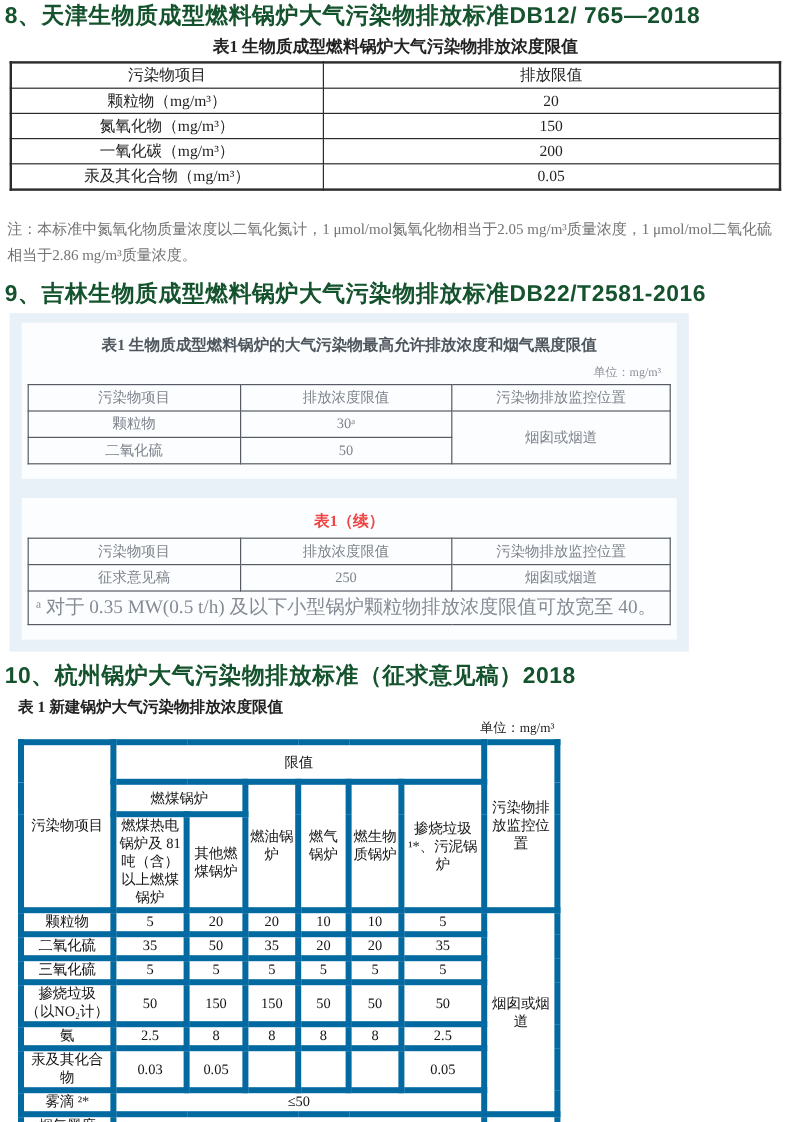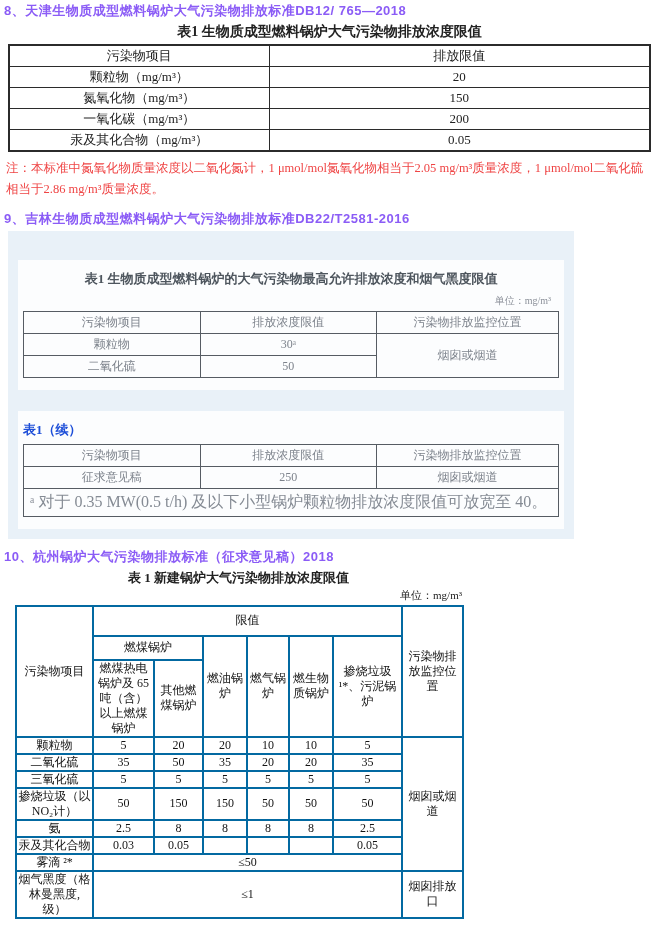--- a/index.html
+++ b/index.html
@@ -3,77 +3,77 @@
 <meta charset="utf-8">
 <style>
   html,body{margin:0;padding:0;}
   body{
     width:659px;height:935px;overflow:hidden;background:#ffffff;
     font-family:"Liberation Serif","DejaVu Serif",serif;
     color:#1d1d1d;
   }
   h2.red-heading{
     font-family:"Liberation Sans","DejaVu Sans",sans-serif;
-    font-size:13px;font-weight:bold;color:#8b5cf6;
+    font-size:19px;font-weight:bold;color:#14532d;
     margin:3px 0 4px 4px;letter-spacing:0.5px;line-height:1.2;
   }
   .tbl-title{
     font-size:14px;font-weight:bold;text-align:center;color:#222;
     margin:2px 0 3px 0;
   }
   
   table.tj{
     border-collapse:collapse;table-layout:fixed;
     width:643px;margin:0 0 0 8px;
     border:2px solid #2b2b2b;
   }
   table.tj td{
     border:1px solid #2b2b2b;text-align:center;vertical-align:middle;
     font-size:13px;height:20px;padding:0 2px;color:#222;
   }
   p.note{
-    font-size:12.5px;color:#ef4444;margin:6px 6px 10px 6px;line-height:1.75;
+    font-size:12.5px;color:#737373;margin:22px 6px 10px 6px;line-height:1.75;
   }
   
   .scan-wrap{
     margin:4px 0 10px 8px;width:546px;background:#e9f1f8;
     padding:8px 10px 10px 10px;
   }
-  .scan-card{background:#fcfdfe;padding:8px 5px 12px 5px;margin-top:21px;}
+  .scan-card{background:#fcfdfe;padding:8px 5px 12px 5px;}
   .scan-card.first{margin-bottom:16px;}
   .scan-title{
     font-size:13px;font-weight:bold;color:#4e565e;text-align:center;margin:2px 0 6px 0;
   }
   .scan-unit{
     font-size:10px;color:#8b9099;text-align:right;margin:0 8px 3px 0;
   }
   table.jl{
     border-collapse:collapse;table-layout:fixed;width:100%;
     border:1.5px solid #565c63;
   }
   table.jl td{
     border:1px solid #565c63;text-align:center;vertical-align:middle;
     font-size:12px;color:#7d838c;height:19px;padding:1px 2px;
   }
   table.jl td.two-line{white-space:pre-line;line-height:1.5;}
   table.jl td.fnote{
     text-align:left;font-size:16px;padding:3px 6px;height:16px;color:#858b94;
   }
   .scan-title2{
-    font-size:13px;font-weight:bold;color:#1d4ed8;text-align:left;margin:2px 0 5px 0;
+    font-size:13px;font-weight:bold;color:#ef4444;text-align:center;margin:2px 0 5px 0;
   }
   
-  .hz-title{font-size:13px;font-weight:bold;text-align:center;color:#222;width:447px;margin:2px 0 1px 15px;}
+  .hz-title{font-size:13px;font-weight:bold;text-align:left;color:#222;width:447px;margin:2px 0 1px 15px;}
   .hz-unit{font-size:11px;text-align:right;width:447px;margin:0 0 2px 15px;color:#222;}
   table.hz{
     border-collapse:collapse;table-layout:fixed;width:447px;margin-left:15px;
     border:2px solid #2b2b2b;
   }
   table.hz td{
-    border:2px solid #0369a1;text-align:center;vertical-align:middle;
+    border:5px solid #0369a1;text-align:center;vertical-align:middle;
     font-size:12px;color:#141414;padding:0 1px;line-height:1.25;
   }
   table.hz tr.hr1 td{height:28px;}
   table.hz tr.hr2 td{height:22px;}
   table.hz tr.hr3 td{height:66px;}
   table.hz tr.dr td{height:14px;}
   table.hz tr.dr2 td{height:28px;}
   table.hz tr.sep td{border-top:2px solid #2b2b2b;}
 </style>
 </head>
@@ -193,21 +193,21 @@
     <td rowspan="3">污染物排放监控位置</td>
   </tr>
   <tr class="hr2">
     <td colspan="2">燃煤锅炉</td>
     <td rowspan="2">燃油锅炉</td>
     <td rowspan="2">燃气锅炉</td>
     <td rowspan="2">燃生物质锅炉</td>
     <td rowspan="2">掺烧垃圾 ¹*、污泥锅炉</td>
   </tr>
   <tr class="hr3">
-    <td>燃煤热电锅炉及 65 吨（含）以上燃煤锅炉</td>
+    <td>燃煤热电锅炉及 81 吨（含）以上燃煤锅炉</td>
     <td>其他燃煤锅炉</td>
   </tr>
 
   <tr class="dr sep">
     <td>颗粒物</td>
     <td>5</td>
     <td>20</td>
     <td>20</td>
     <td>10</td>
     <td>10</td>

